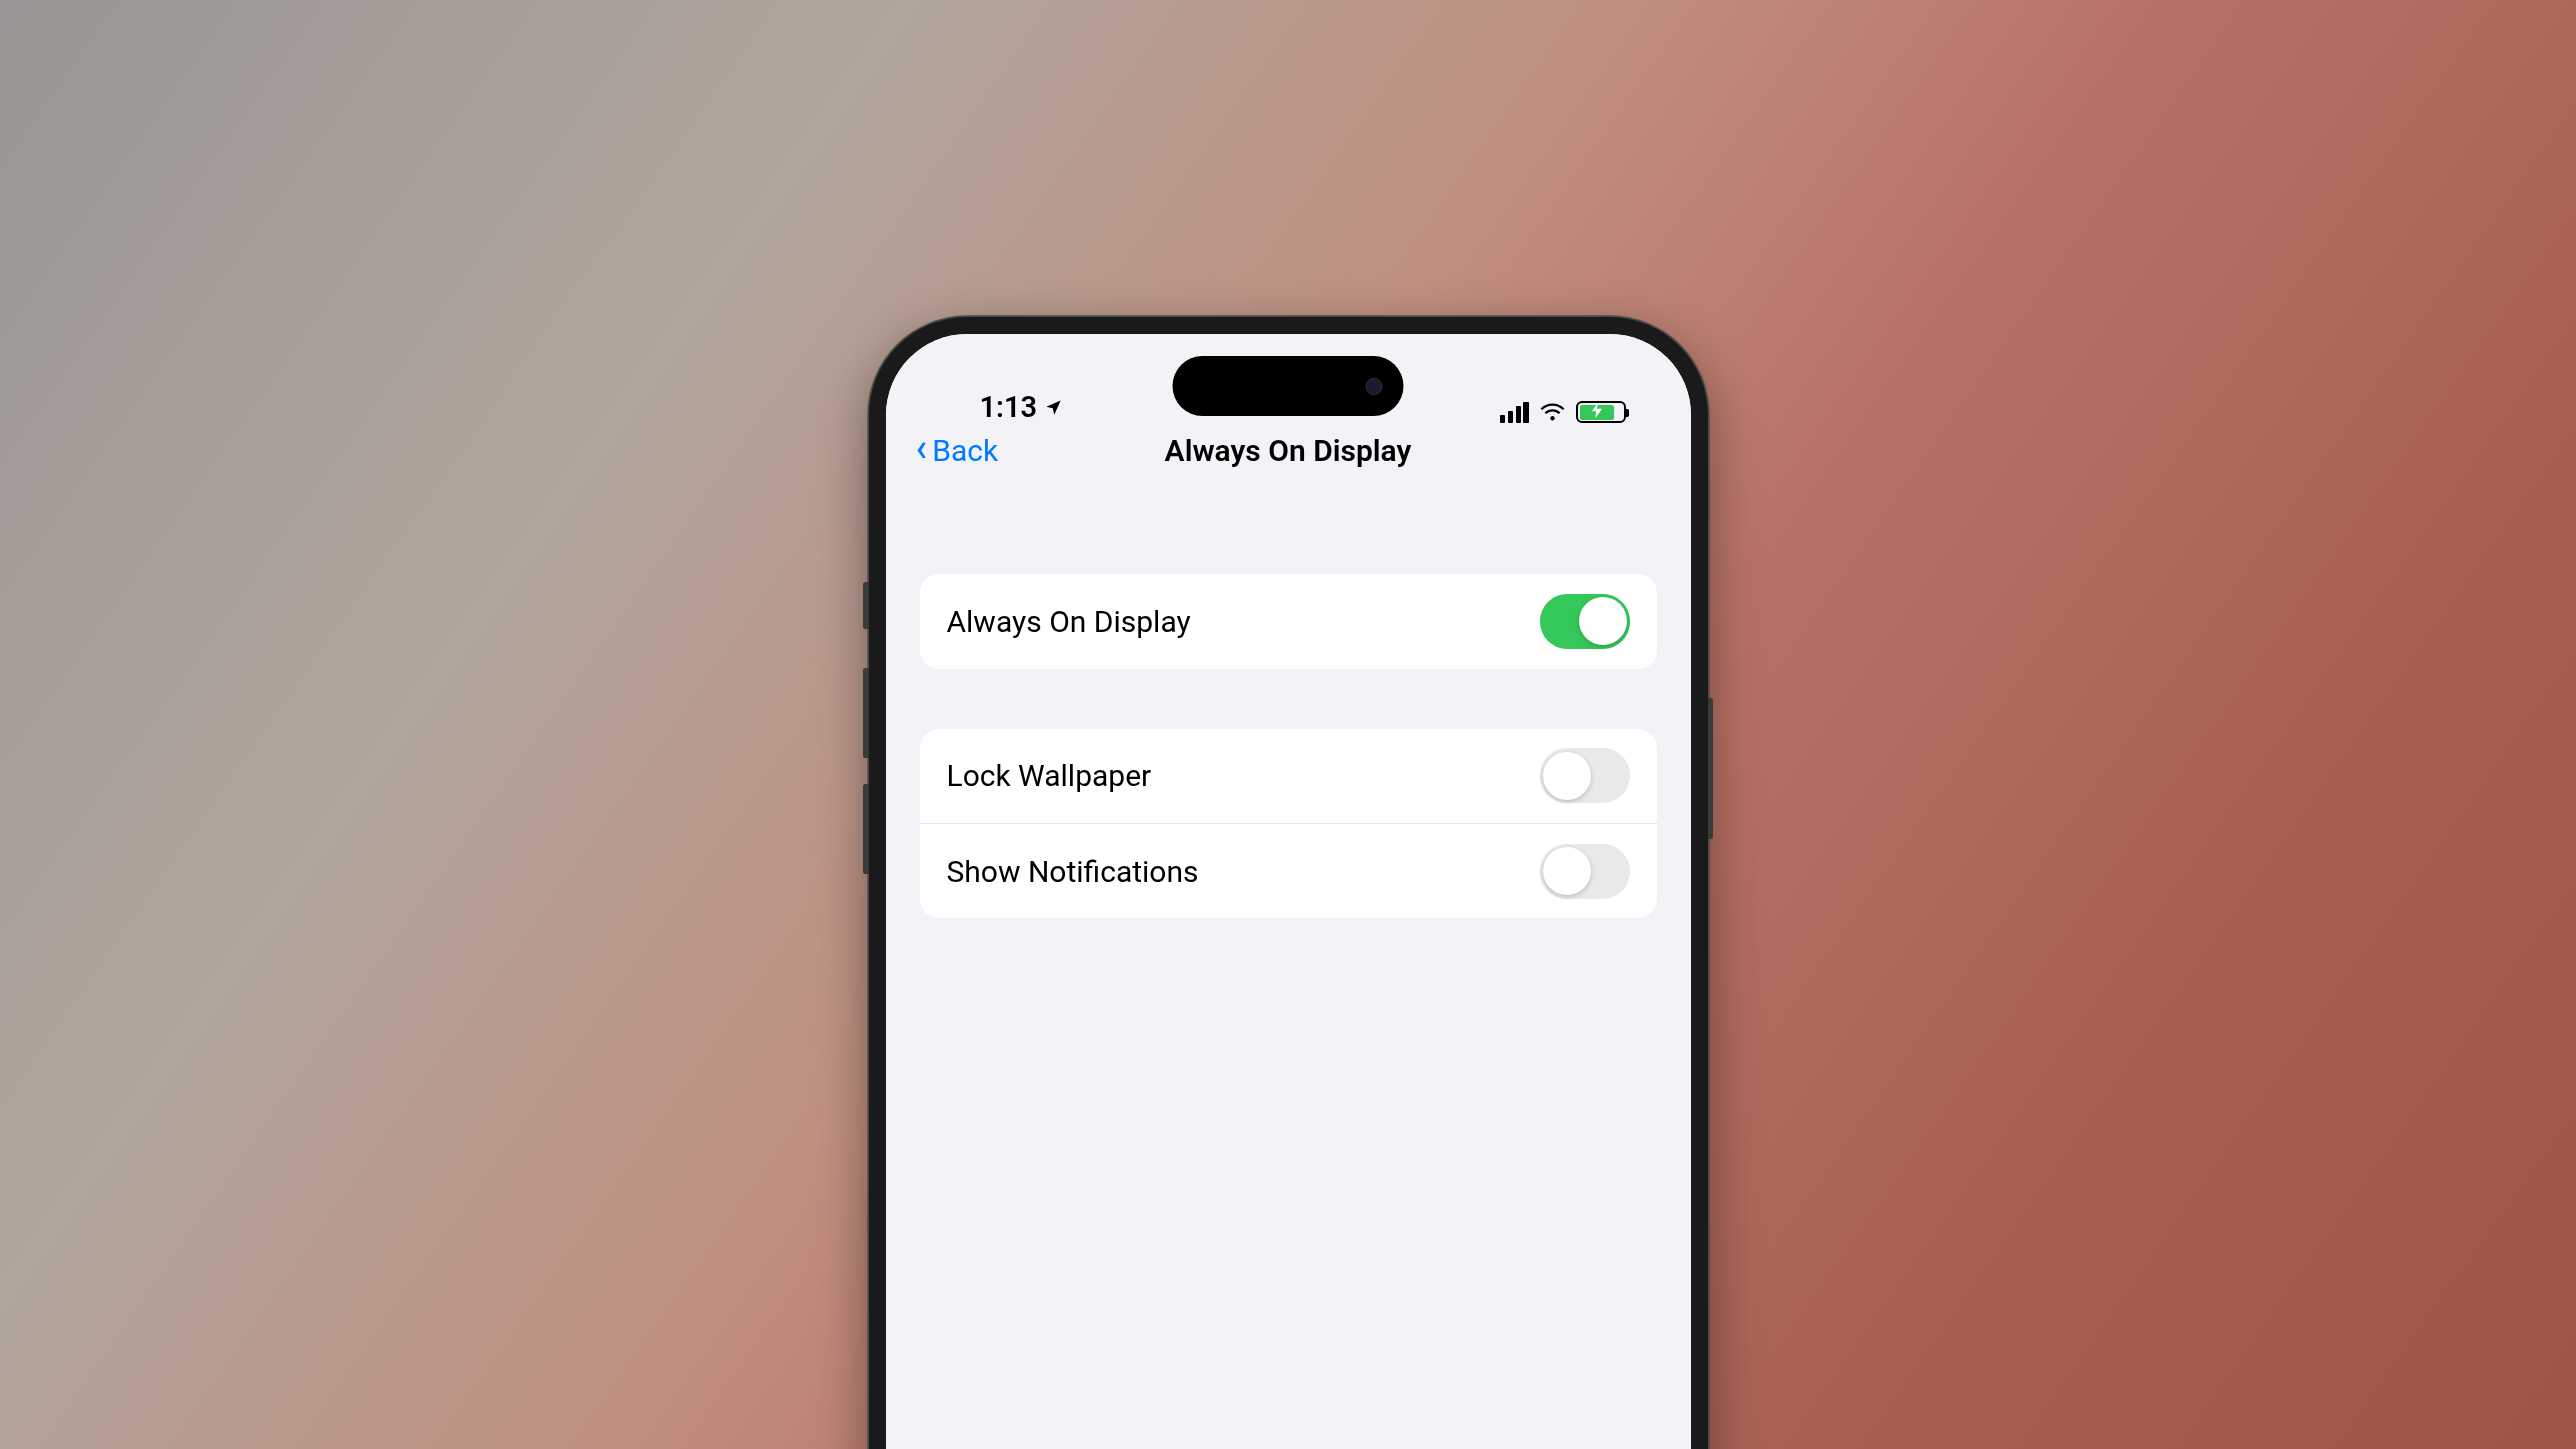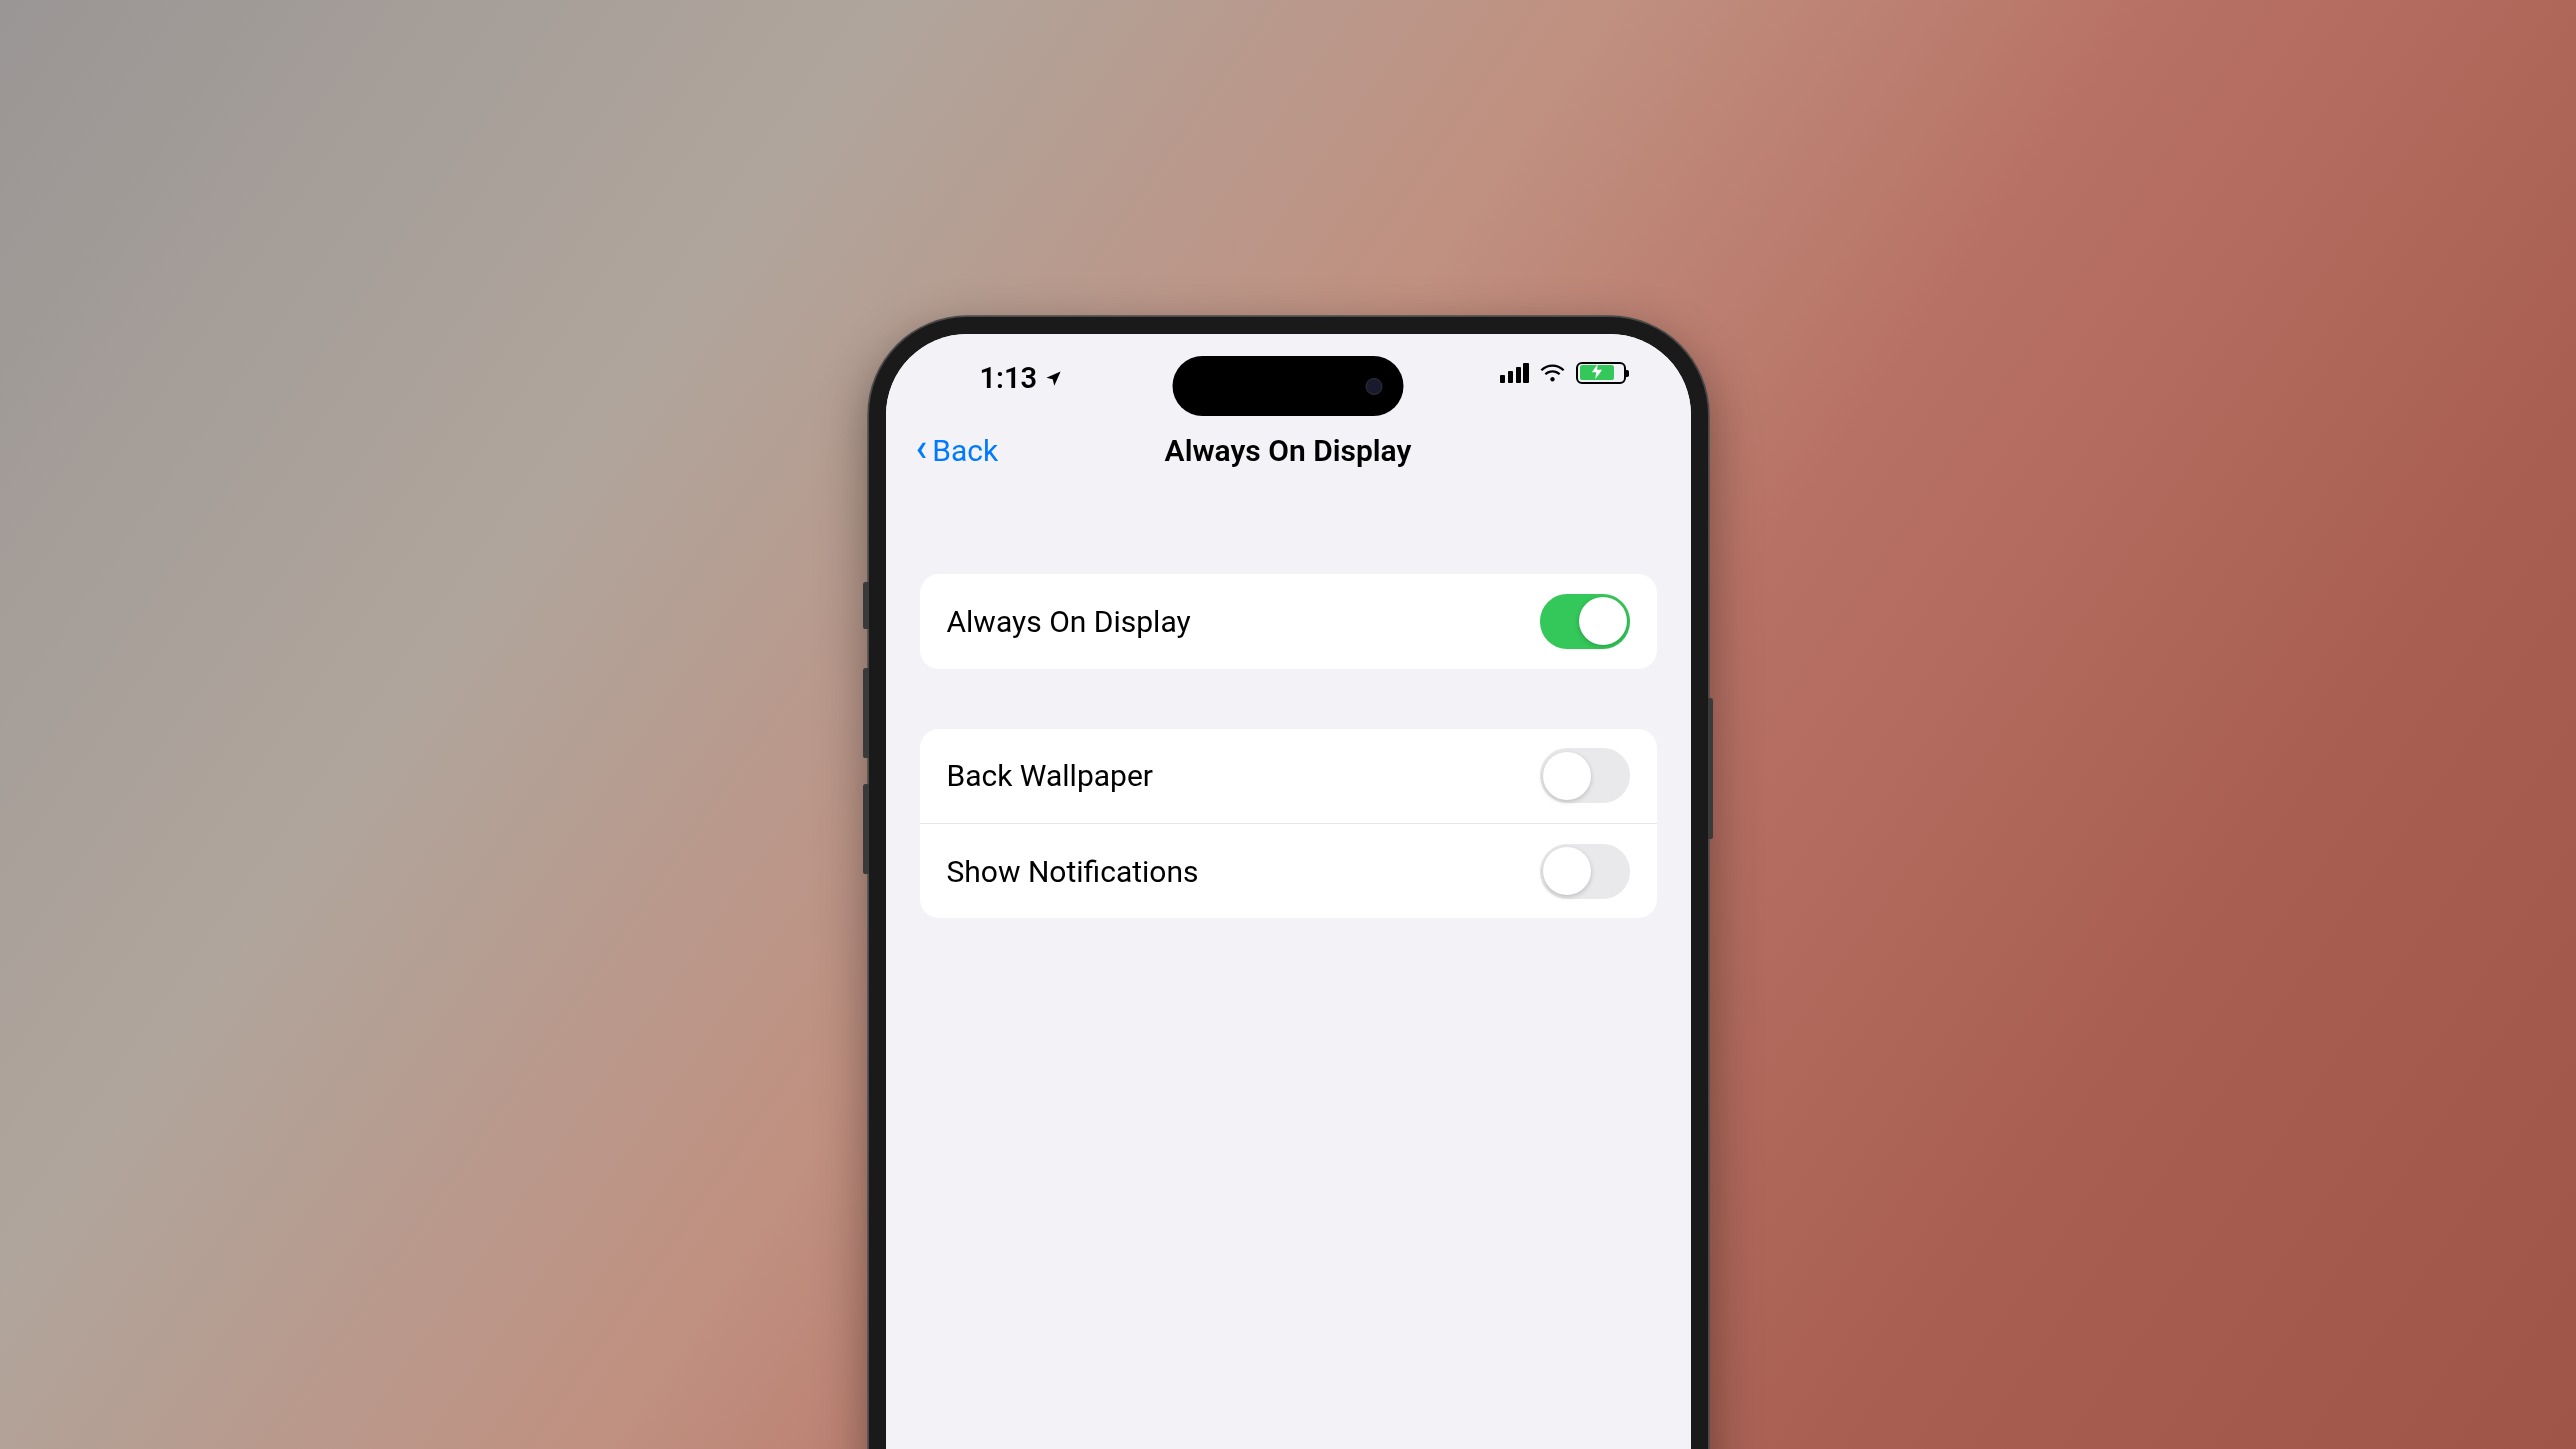--- a/index.html
+++ b/index.html
@@ -114,21 +114,21 @@
       width: 17px;
       height: 17px;
       background: #1a1a2e;
       border-radius: 50%;
       border: 0.9px solid #333;
     }
     
     .status-bar {
       display: flex;
       justify-content: space-between;
-      align-items: flex-start;
+      align-items: flex-end;
       padding: 27px 43px 0 43px;
       height: 90px;
       background: #f2f2f7;
     }
     
     .status-left {
       display: flex;
       align-items: center;
       gap: 6.9px;
       font-size: 29px;
@@ -364,21 +364,21 @@
           <div class="settings-row">
             <span>Always On Display</span>
             <div class="toggle on">
               <div class="toggle-knob"></div>
             </div>
           </div>
         </div>
 
         <div class="settings-group">
           <div class="settings-row">
-            <span>Back Wallpaper</span>
+            <span>Lock Wallpaper</span>
             <div class="toggle off">
               <div class="toggle-knob"></div>
             </div>
           </div>
           <div class="settings-row">
             <span>Show Notifications</span>
             <div class="toggle off">
               <div class="toggle-knob"></div>
             </div>
           </div>

